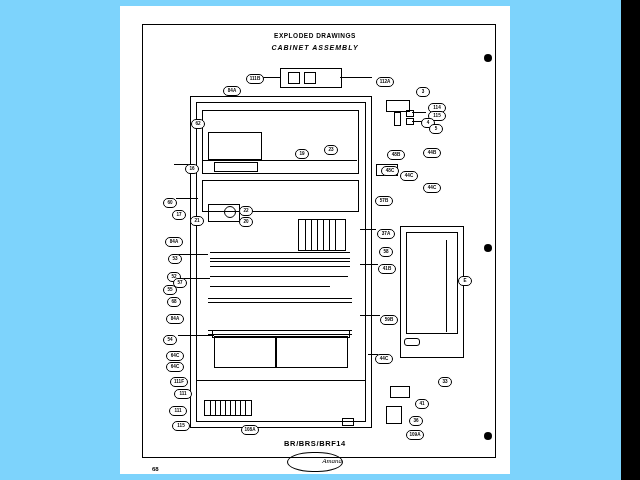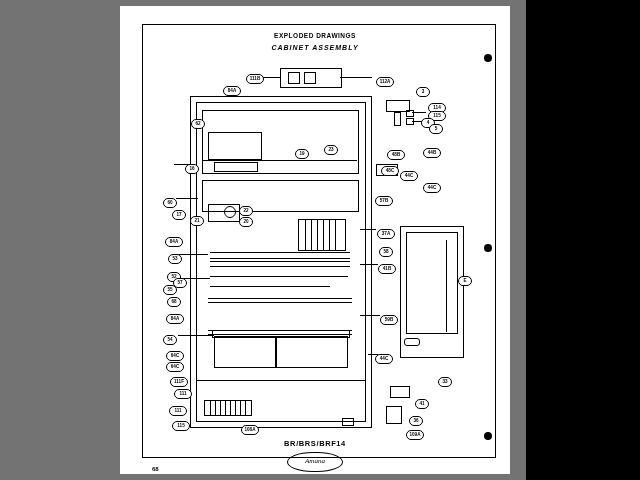--- a/index.html
+++ b/index.html
@@ -1,27 +1,27 @@
 <!DOCTYPE html>
 <html><head>
 <meta charset="utf-8">
 <style>
   html,body{margin:0;padding:0;background:#000;}
   body{width:640px;height:480px;overflow:hidden;font-family:"Liberation Sans",sans-serif;}
-  #page{position:relative;width:526px;height:480px;background:#737373;}
+  #page{position:relative;width:621px;height:480px;background:#7dd3fc;}
   #sheet{position:absolute;left:120px;top:6px;width:390px;height:468px;background:#fff;}
   #inner{position:absolute;left:8px;top:8px;width:374px;height:452px;background:#fff;}
   .frame{position:absolute;left:14px;top:10px;width:352px;height:432px;border:1px solid #000;}
   .title{position:absolute;left:0;right:0;text-align:center;font-weight:bold;letter-spacing:.5px;}
   #t1{top:18px;font-size:6.5px;}
   #t2{top:30px;font-size:7px;font-style:italic;letter-spacing:1px;}
   #model{position:absolute;left:0;right:0;top:425px;text-align:center;font-size:7.5px;font-weight:bold;letter-spacing:.6px;}
   #pageno{position:absolute;left:24px;top:452px;font-size:6px;font-weight:bold;}
   #logo{position:absolute;left:50%;transform:translateX(-50%);top:438px;width:54px;height:18px;border:1.2px solid #000;border-radius:50%/55%;}
-  #logo span{position:absolute;left:0;right:0;top:4px;text-align:center;font-size:7px;font-style:italic;font-family:"Liberation Serif",serif;}
+  #logo span{position:absolute;left:0;right:0;top:4px;text-align:right;font-size:7px;font-style:italic;font-family:"Liberation Serif",serif;}
   .bullet{position:absolute;width:8px;height:8px;border-radius:50%;background:#000;}
   .cab{position:absolute;border:1.1px solid #000;}
   .cal{position:absolute;font-size:4.6px;font-weight:bold;text-align:center;line-height:8px;background:#fff;border:1px solid #000;border-radius:7px;}
   .lead{position:absolute;background:#000;height:1px;}
   .shelf{position:absolute;border-top:1px solid #000;border-bottom:1px solid #000;}
   .grille{position:absolute;}
   .grille i{position:absolute;top:0;bottom:0;width:1px;background:#000;}
   .hline{position:absolute;height:1px;background:#000;}
   .vline{position:absolute;width:1px;background:#000;}
 </style>

